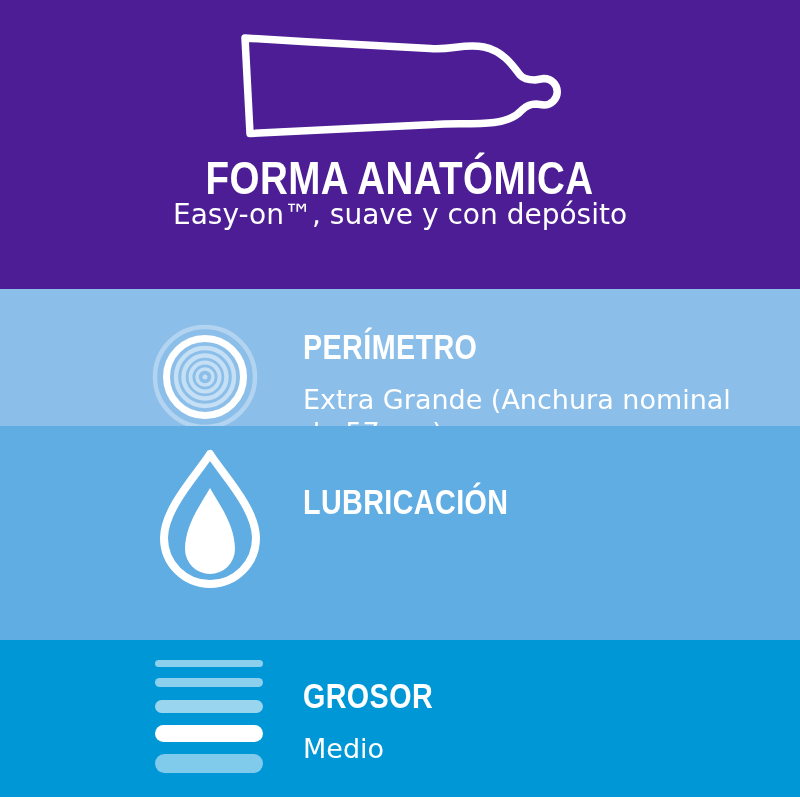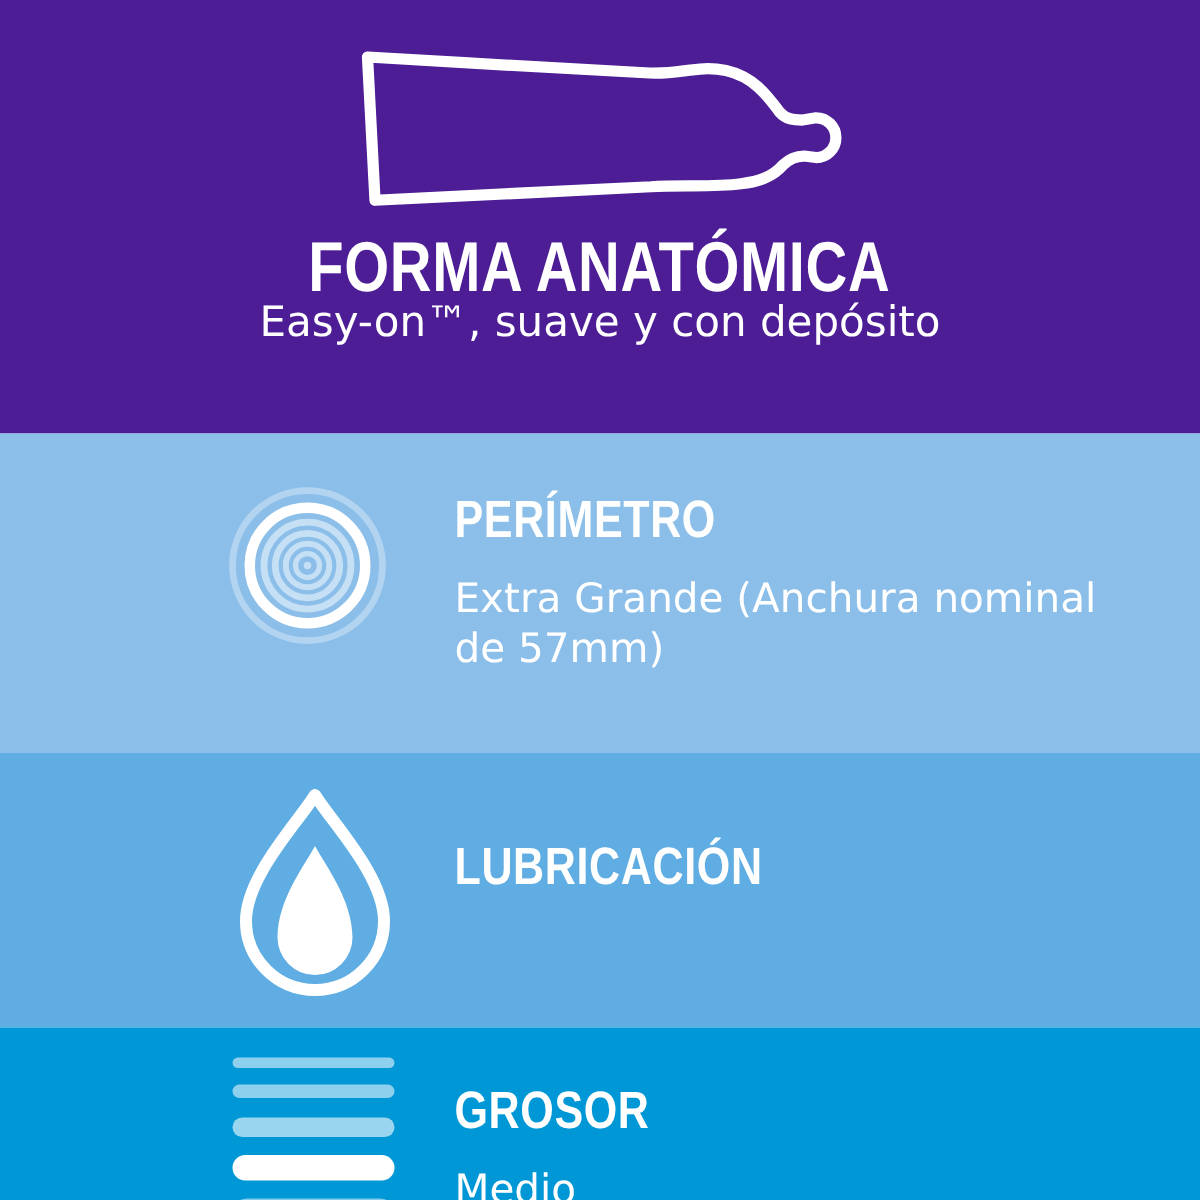--- a/index.html
+++ b/index.html
@@ -7,22 +7,22 @@
     width: 800px; height: 800px;
     font-family: "Liberation Sans", "DejaVu Sans", sans-serif;
     overflow: hidden;
     position: relative;
     background: #fff;
   }
   .infographic { position: absolute; inset: 0; width: 800px; height: 800px; }
 
   section { position: relative; width: 800px; overflow: hidden; }
   .sec-header   { height: 289px; }
-  .sec-feature-0 { height: 213px; }
-  .sec-feature-1 { height: 183px; }
+  .sec-feature-0 { height: 137px; }
+  .sec-feature-1 { height: 214px; }
   .sec-feature-2 { height: 157px; }
 
   .condom-svg { position: absolute; left: 238px; top: 30px; width: 332px; height: 112px; }
 
   .header-title {
     position: absolute; top: 154px; left: 0; width: 800px;
     text-align: center; color: #fff;
     font-size: 47px; line-height: 48px; font-weight: bold;
     white-space: nowrap;
   }

